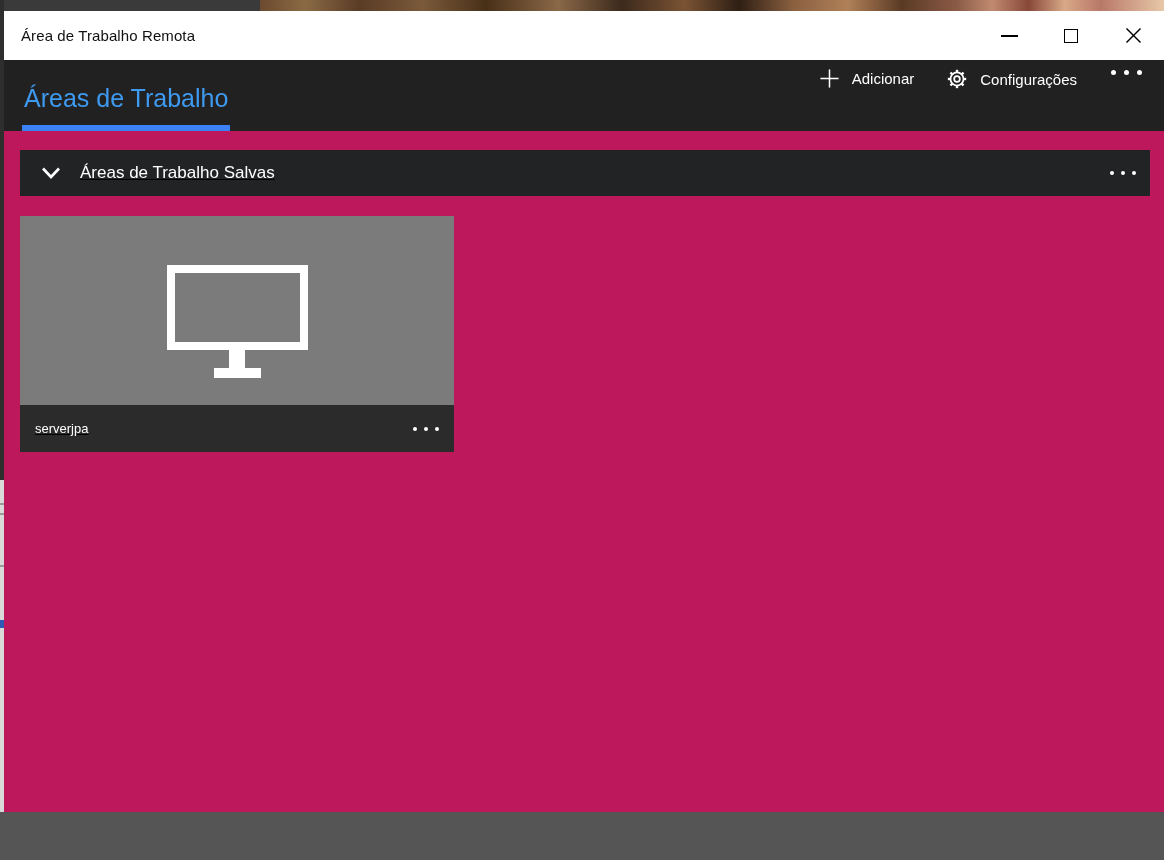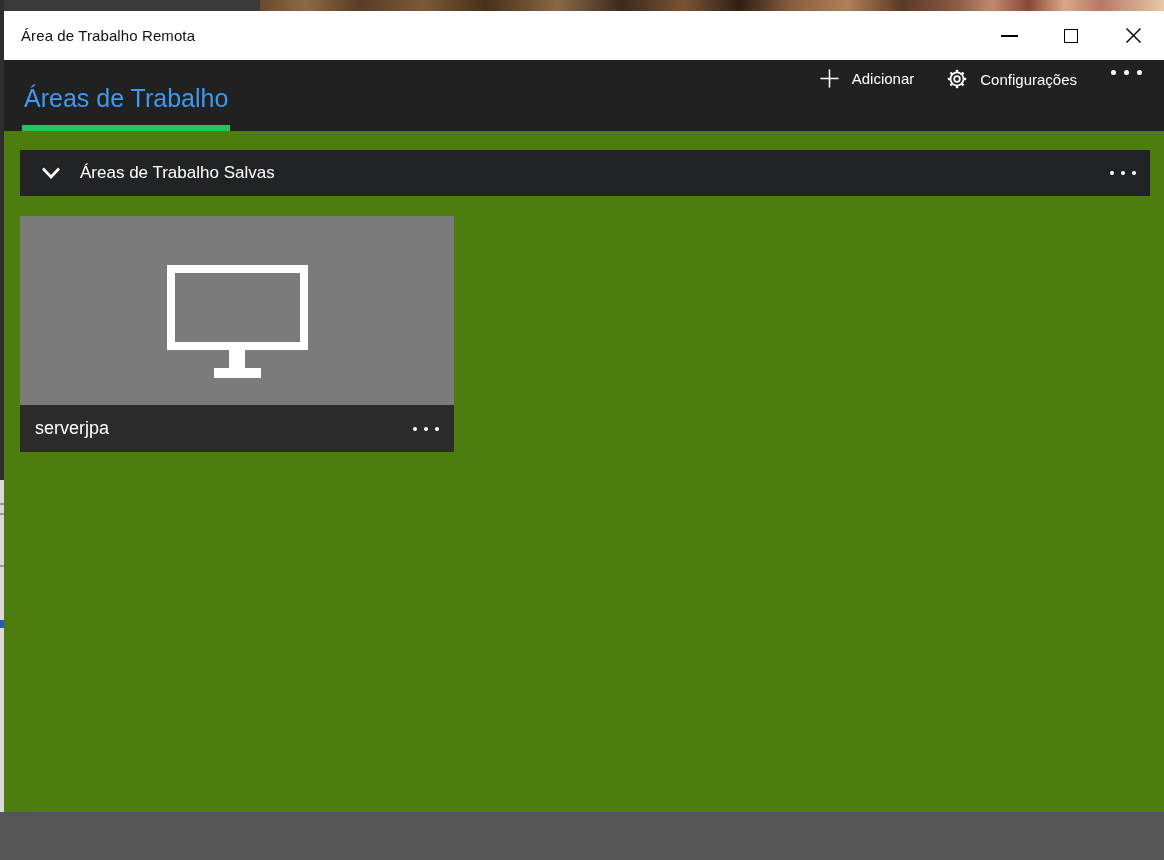--- a/index.html
+++ b/index.html
@@ -59,39 +59,39 @@
   
   .appheader {
     height: 71px; background: #212121; flex: 0 0 auto;
     display: flex; align-items: stretch; justify-content: space-between;
     position: relative;
   }
   .tab {
     margin-left: 18px; align-self: flex-end;
     font-size: 25px; color: #3e9af0; line-height: 1;
     padding: 0 2px 14px 2px;
-    border-bottom: 6px solid #22c55e;
+    border-bottom: 6px solid #3b82f6;
     cursor: pointer; white-space: nowrap;
   }
   .commands { display: flex; align-items: flex-start; gap: 8px; padding-right: 16px; }
   .cmd {
     display: flex; align-items: center; gap: 12px;
     color: #fff; font-size: 15px; padding: 8px 12px;
     background: transparent; border: none; cursor: pointer;
   }
   .cmd svg { display: block; }
 
   .dots { display: inline-flex; align-items: center; cursor: pointer; }
   .dots i { display: block; border-radius: 50%; background: #fff; }
   .dots-lg { padding: 10px 6px; }
   .dots-lg i { width: 5px; height: 5px; margin-left: 8px; }
   .dots-sm i { width: 4px; height: 4px; margin-left: 7px; }
 
   
-  .content { flex: 1; background: #4d7c0f; padding: 19px 0 0 16px; }
+  .content { flex: 1; background: #be185d; padding: 19px 0 0 16px; text-decoration: underline; }
 
   .section-bar {
     width: 1130px; height: 46px; background: #222325;
     display: flex; align-items: center;
     padding: 0 14px 0 20px;
   }
   .section-title { color: #fff; font-size: 17px; margin-left: 18px; flex: 1; }
   .chevron { display: flex; align-items: center; cursor: pointer; }
 
   
@@ -101,21 +101,21 @@
     width: 141px; height: 85px; border: 8px solid #fff;
     margin: 49px auto 0 auto;
   }
   .monitor-stem { width: 16px; height: 18px; background: #fff; margin: 0 auto; }
   .monitor-base { width: 47px; height: 10px; background: #fff; margin: 0 auto; }
   .tile-label-bar {
     width: 434px; height: 47px; background: #2b2b2b;
     display: flex; align-items: center; justify-content: space-between;
     padding: 0 15px;
   }
-  .tile-name { color: #fff; font-size: 18px; }
+  .tile-name { color: #fff; font-size: 13px; }
 </style>
 </head>
 <body>
 
 <div class="screen">
 
   <div class="bg-top-strip">
     <div class="bg-top-dark"></div>
     <div class="bg-top-photo"></div>
   </div>

